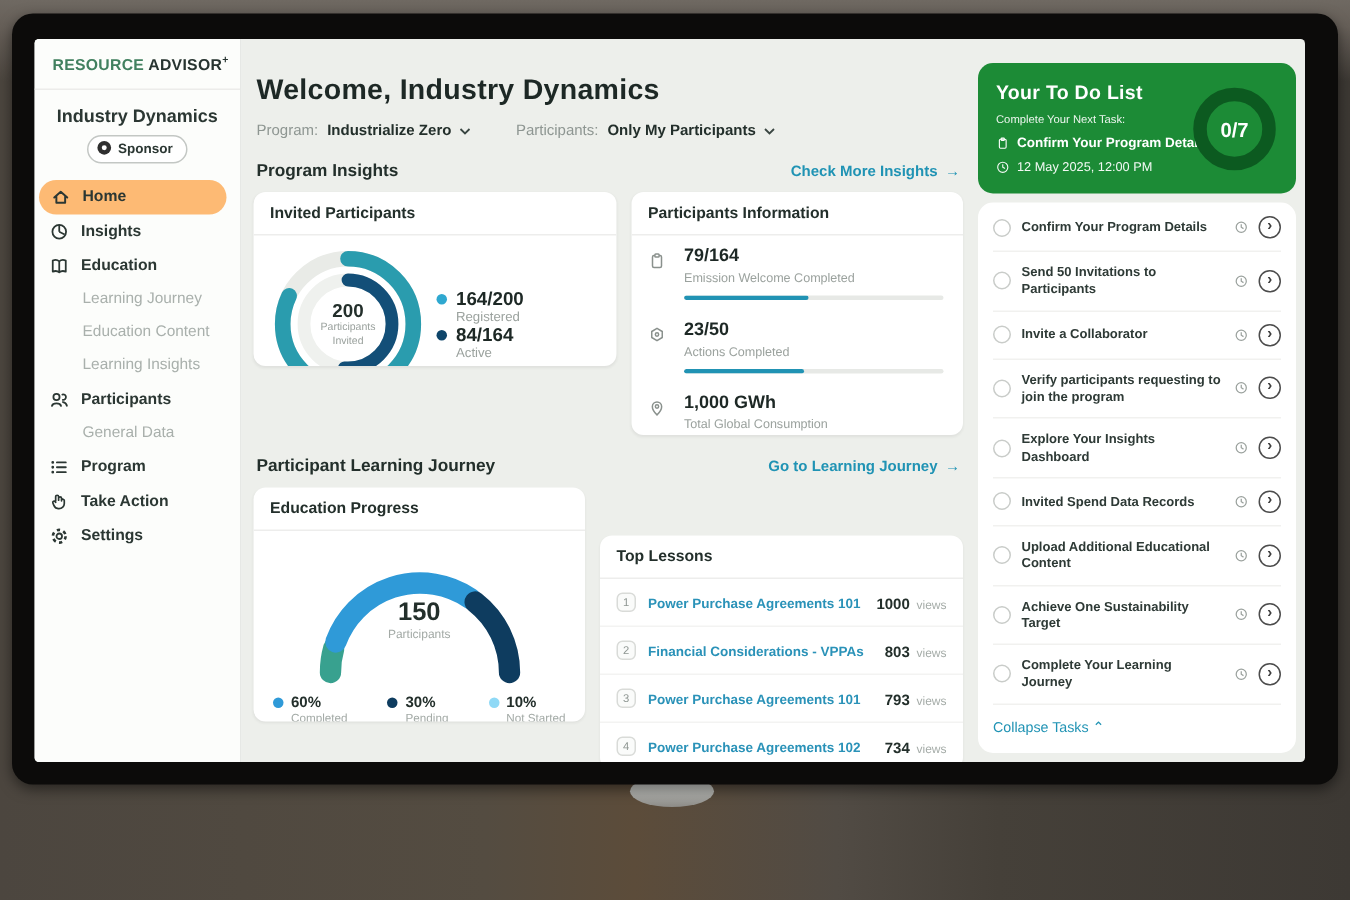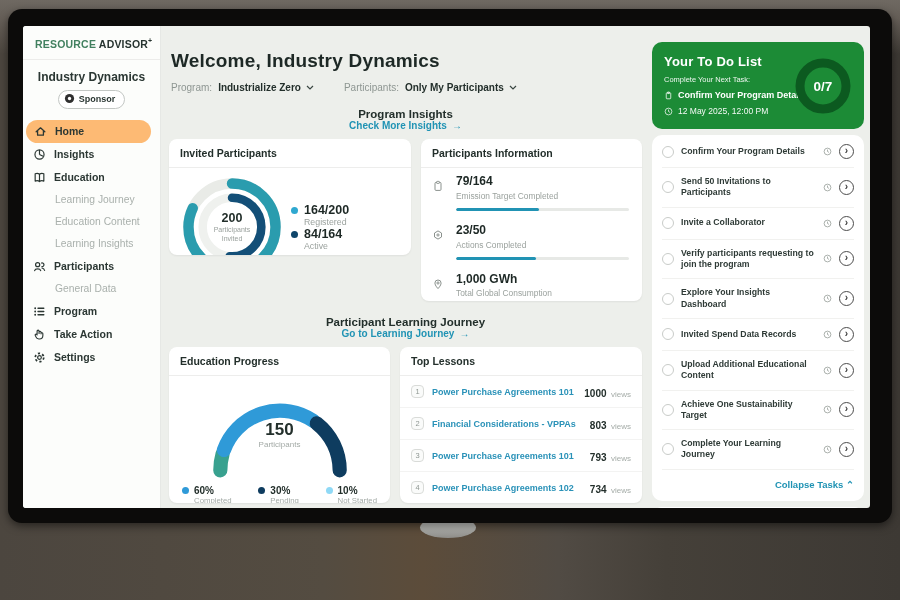--- a/index.html
+++ b/index.html
@@ -36,21 +36,21 @@
   .nico { width:13px; height:13px; flex:none; color:#2b3733; display:flex; }
   .nico svg { width:13px; height:13px; }
 
   
   .main { flex:1; min-width:0; padding:0 8px; overflow:hidden; }
   h1 { font-size:19px; font-weight:bold; color:#1d2825; margin:24px 0 10px 2px; letter-spacing:.2px; }
   .filters { display:flex; gap:30px; font-size:10px; color:#8e9692; align-items:center; margin-left:2px; }
   .fgroup { display:flex; align-items:center; gap:6px; }
   .fvalue { font-weight:bold; color:#232f2b; display:flex; gap:5px; align-items:center; cursor:pointer; }
   .chev { width:8px; height:5px; }
-  .sec-row { display:flex; justify-content:space-between; align-items:center; margin:15px 2px 8px 2px;flex-direction:column; }
+  .sec-row { display:flex; justify-content:space-between; align-items:center; margin:15px 2px 8px 2px; }
   .sec-title { font-size:11.5px; font-weight:bold; color:#232f2b; }
   .sec-link { font-size:10px; font-weight:bold; color:#2093b4; display:flex; gap:5px; align-items:center;
     cursor:pointer; text-decoration:none; }
   .cards-row { display:flex; gap:10px; }
   .card { background:#fff; border-radius:8px; box-shadow:0 1px 2px rgba(40,40,40,.07); overflow:hidden; }
   .card-title { font-size:10.5px; font-weight:bold; color:#232f2b; padding:8px 11px;
     border-bottom:1px solid #ededec; }
 
   .card-invited { width:242px; height:116px; flex:none; }
   .donut-wrap { display:flex; align-items:center; gap:6px; padding:6px 4px 6px 10px; }
@@ -80,21 +80,21 @@
   .gauge-box svg { width:180px; height:95px; display:block; }
   .gauge-center { position:absolute; left:0; right:0; top:36px; text-align:center; }
   .gc-val { font-size:17px; font-weight:bold; color:#232f2b; }
   .gc-lab { font-size:8px; color:#a3aaa6; }
   .glegend { display:flex; justify-content:space-between; padding:6px 13px 0; }
   .gl-item { display:flex; gap:5px; }
   .gl-dot { width:7px; height:7px; border-radius:50%; margin-top:2px; flex:none; }
   .gl-pct { font-size:10px; font-weight:bold; color:#232f2b; }
   .gl-lab { font-size:7.8px; color:#a3aaa6; }
 
-  .card-lessons { flex:1; height:156px; }
+  .card-lessons { flex:1; height:156px;margin-top:32px; }
   .lesson-row { display:flex; align-items:center; gap:8px; padding:6.5px 11px; border-bottom:1px solid #f3f3f2; }
   .lesson-row:last-child { border-bottom:none; }
   .rank { width:13px; height:13px; border:1px solid #d9dbd8; border-radius:4px; background:#fafbfa;
     font-size:7.5px; color:#8e9692; display:flex; align-items:center; justify-content:center; flex:none; }
   .lesson-title { flex:1; color:#2a92b8; font-size:9px; font-weight:bold; cursor:pointer; }
   .views { white-space:nowrap; }
   .views-num { font-size:10px; font-weight:bold; color:#232f2b; }
   .views-suf { font-size:8px; color:#a5aca8; }
 
   
@@ -113,21 +113,21 @@
 
   .task-card { background:#fff; border-radius:10px; padding:1px 10px; flex:none; }
   .task-row { display:flex; align-items:center; gap:7px; padding:8px 0; border-bottom:1px solid #f1f1ef;
     cursor:pointer; }
   .task-check { width:12px; height:12px; border:1.5px solid #c9ccc9; border-radius:50%; flex:none; }
   .task-label { flex:1; font-size:8.7px; font-weight:bold; color:#2e3a36; line-height:1.3; }
   .task-clock { color:#9aa19d; display:flex; flex:none; }
   .task-clock svg { width:9px; height:9px; }
   .task-go { width:15px; height:15px; border:1.4px solid #4c4c4c; border-radius:50%; color:#3c3c3c;
     font-size:10px; line-height:12px; text-align:center; flex:none; font-weight:bold; }
-  .collapse { text-align:right; padding:9px 0 10px; color:#2093b4; font-size:9.5px; font-weight:bold;
+  .collapse { text-align:left; padding:9px 0 10px; color:#2093b4; font-size:9.5px; font-weight:normal;
     cursor:pointer; border-bottom:none; }
   .news-card { background:#fff; border-radius:10px 10px 0 0; padding:10px 12px; font-size:10px;
     font-weight:bold; color:#232f2b; min-height:46px; }
 </style>
 </head>
 <body>
 
 <div class="stand"></div>
 <div class="monitor">
   <div class="screen">
@@ -285,21 +285,21 @@
         </section>
 
         <section class="card card-info">
           <div class="card-title">Participants Information</div>
           <div class="info-row">
             <span class="info-ico"><svg viewBox="0 0 12 12" fill="none" stroke="currentColor" stroke-width="1">
                   <rect x="3" y="2.4" width="6" height="8" rx="1"></rect>
                   <rect x="4.6" y="1.4" width="2.8" height="2" rx=".6" fill="#fff"></rect>
                 </svg></span>
             <span class="info-val">79/164</span>
-            <span class="info-lab">Emission Target Completed</span>
+            <span class="info-lab">Emission Welcome Completed</span>
             <span class="bar">
                 <span class="bar-fill" id="bar-0" style="display: block; width: 48%; background: rgb(33, 147, 180);"></span>
               </span>
           </div>
           <div class="info-row">
             <span class="info-ico"><svg viewBox="0 0 12 12" fill="none" stroke="currentColor" stroke-width="1" stroke-linejoin="round">
                   <path d="M6 1.9 L9.5 4 V8 L6 10.1 L2.5 8 V4 Z"></path>
                   <circle cx="6" cy="6" r="1.1"></circle>
                 </svg></span>
             <span class="info-val">23/50</span>

